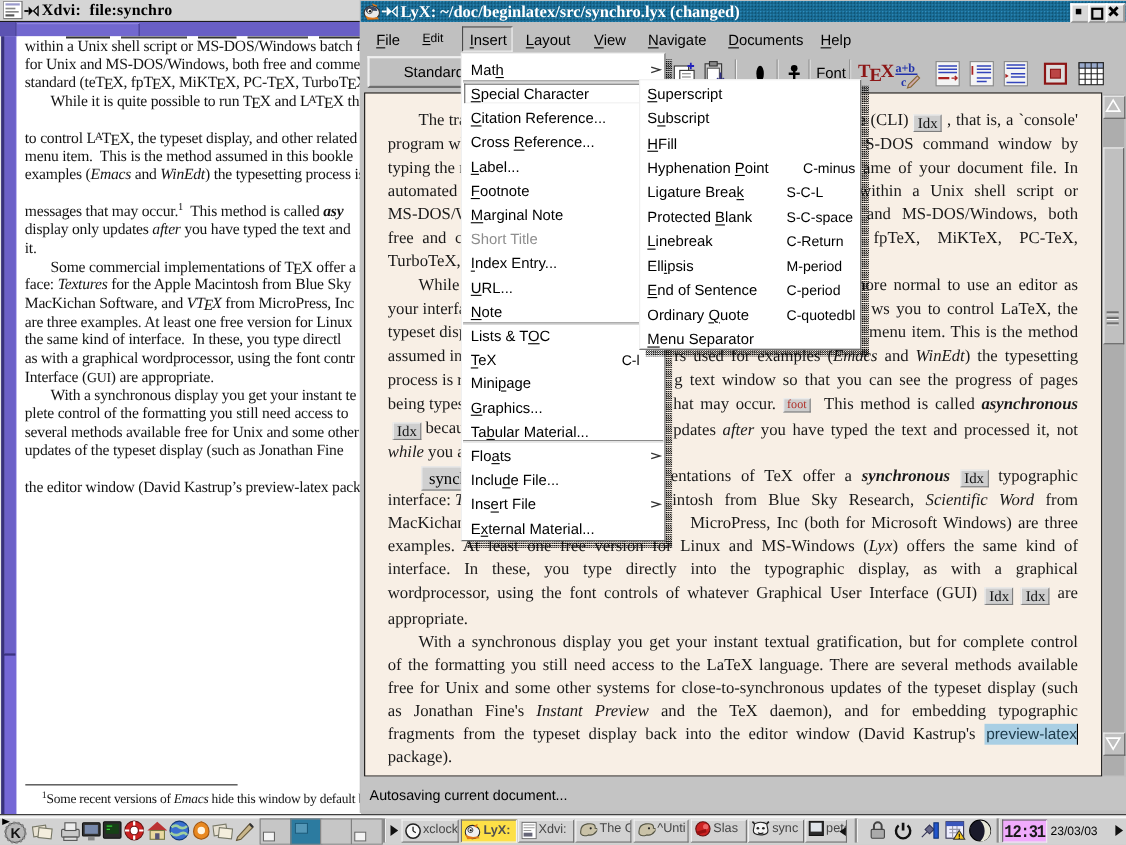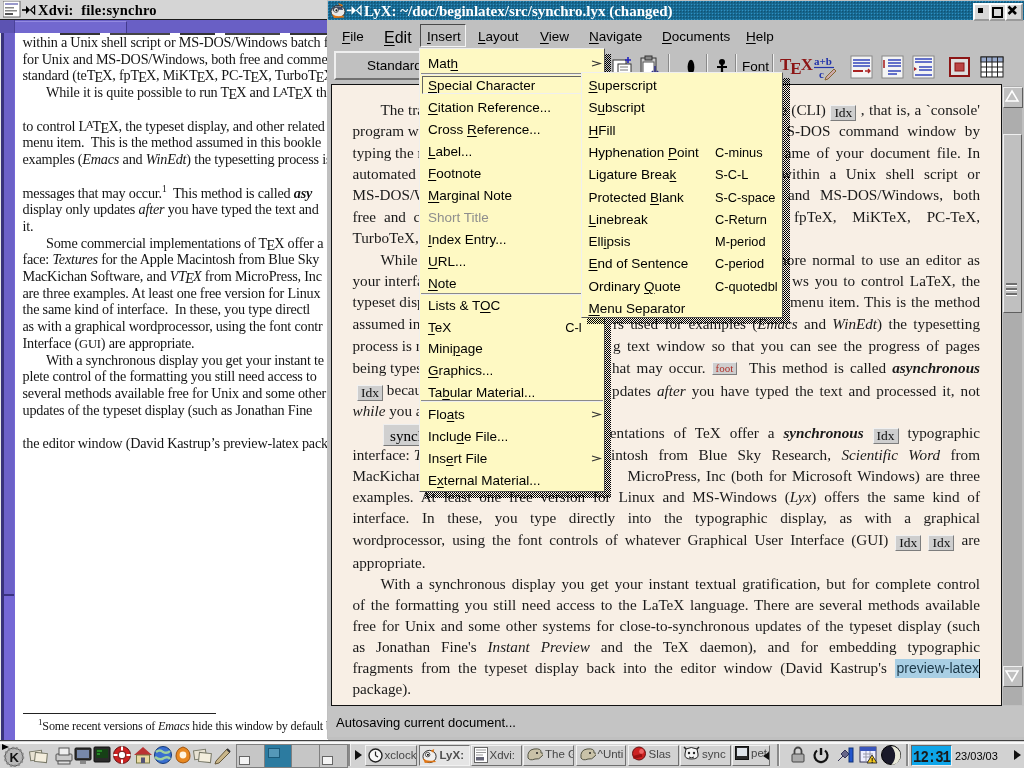--- a/index.html
+++ b/index.html
@@ -46,37 +46,37 @@
       border-right:1.5px solid #000;padding:1px 0 2px 2px;}
   .sbtn{position:absolute;left:0;width:20px;height:21px;background:#c0c0c0;
      border-top:1.5px solid #efefef;border-left:1.5px solid #efefef;
      border-right:1.5px solid #5f5f5f;border-bottom:1.5px solid #5f5f5f;}
   #sthumb{position:absolute;left:0;top:48px;width:20px;height:179px;background:#c0c0c0;
      border-top:1.5px solid #efefef;border-left:1.5px solid #efefef;
      border-right:1.5px solid #5f5f5f;border-bottom:1.5px solid #5f5f5f;}
   
   .shadow{position:absolute;background-image:repeating-conic-gradient(#000 0 25%,transparent 0 50%);
       background-size:2px 2px;}
-  .menu{position:absolute;background:#fef9c3;
+  .menu{position:absolute;background:#ffffff;
      border-top:1.5px solid #efefef;border-left:1.5px solid #efefef;
      border-right:1.5px solid #555;border-bottom:1.5px solid #555;}
   .mi{position:absolute;left:8.5px;font-size:13.5px;color:#000;white-space:nowrap;}
   .msc{position:absolute;font-size:12.8px;color:#000;}
   .msep{position:absolute;left:1.5px;height:1px;background:#8a8a8a;border-bottom:1px solid #eee;}
   .marrow{position:absolute;width:11px;height:9px;}
   u{text-decoration-thickness:1px;text-underline-offset:2px;}
   
   #taskbar{left:0;top:740px;width:1024px;height:28px;background:#d2d2d2;
      border-top:1px solid #404040;}
   #taskbar .hl{position:absolute;left:0;top:1px;width:1024px;height:1.5px;background:#f8f8f8;}
   .tbbtn{position:absolute;top:3.5px;height:21px;background:#d2d2d2;
      border-top:1.5px solid #f2f2f2;border-left:1.5px solid #f2f2f2;
      border-right:1.5px solid #6f6f6f;border-bottom:1.5px solid #6f6f6f;
      font-size:11.5px;color:#464646;overflow:hidden;white-space:nowrap;}
-  .tbbtn.pressed{background:#e5e5e5;
+  .tbbtn.pressed{background:#fde047;
      border-top:1.5px solid #6f6f6f;border-left:1.5px solid #6f6f6f;
      border-right:1.5px solid #f2f2f2;border-bottom:1.5px solid #f2f2f2;color:#000;}
   .tico{display:inline-block;vertical-align:middle;margin:0 2px 0 2px;}
   .pcell{position:absolute;top:3px;width:27px;height:22px;background:#c6c6c6;
      border:1px solid #808080;}
 </style></head>
 <body>
 
 <div class="abs" id="xdvi"></div>
 <div class="abs" id="xdvi-title">
@@ -165,21 +165,21 @@
 <div class="tbtn" style="left:988.5px;">
     <div style="position:absolute;left:1.5px;top:1.5px;width:7px;height:7px;border:2px solid #000;"></div>
   </div>
 <div class="tbtn" style="left:1004.5px;">
     <svg width="11" height="11" style="position:absolute;left:0px;top:0px">
       <path d="M1.5,1.5 L9,9 M9,1.5 L1.5,9" stroke="#000" stroke-width="2.6"></path>
     </svg>
   </div>
 
 <div class="abs" style="left:342px;top:29px;font-size:13.5px;"><u>F</u>ile</div>
-<div class="abs" style="left:384px;top:29px;font-size:16px;"><u>E</u>dit</div>
+<div class="abs" style="left:384px;top:29px;font-size:11px;"><u>E</u>dit</div>
 <div class="abs" style="left:420px;top:23.5px;width:44px;height:21px;border-top:1px solid #494949;border-left:1px solid #494949;border-bottom:1px solid #f4f4f4;border-right:1px solid #f4f4f4;"></div>
 <div class="abs" style="left:427px;top:29px;font-size:13.5px;"><u>I</u>nsert</div>
 <div class="abs" style="left:478px;top:29px;font-size:13.5px;"><u>L</u>ayout</div>
 <div class="abs" style="left:540px;top:29px;font-size:13.5px;"><u>V</u>iew</div>
 <div class="abs" style="left:589px;top:29px;font-size:13.5px;"><u>N</u>avigate</div>
 <div class="abs" style="left:662px;top:29px;font-size:13.5px;"><u>D</u>ocuments</div>
 <div class="abs" style="left:746px;top:29px;font-size:13.5px;"><u>H</u>elp</div>
 
 <div class="abs" style="left:334px;top:51px;width:112px;height:29px;box-sizing:border-box;background:#c0c0c0;border-top:2px solid #efefef;border-left:2px solid #efefef;border-right:2px solid #6f6f6f;border-bottom:2px solid #6f6f6f;">
   <span style="position:absolute;left:31px;top:5px;font-size:13.5px;">Standard</span>
@@ -347,21 +347,21 @@
     </svg>
   <div class="mi" style="top:424px">E<u>x</u>ternal Material...</div>
 </div>
 <div class="abs shadow" style="left:783px;top:78px;width:6.5px;height:245.5px;"></div>
 <div class="abs shadow" style="left:587px;top:317.5px;width:202.5px;height:6.5px;"></div>
 <div class="abs menu" id="submenu" style="left:581px;top:72px;width:202px;height:245.5px;box-sizing:border-box;">
   <div class="mi" style="left:6.5px;top:5px"><u>S</u>uperscript</div>
   <div class="mi" style="left:6.5px;top:27.3px">S<u>u</u>bscript</div>
   <div class="mi" style="left:6.5px;top:49.6px"><u>H</u>Fill</div>
   <div class="mi" style="left:6.5px;top:71.9px">Hyphenation <u>P</u>oint</div>
-  <div class="msc" style="left:133px;top:71.9px">C-minus</div>
+  <div class="msc" style="left:148px;top:71.9px">C-minus</div>
   <div class="mi" style="left:6.5px;top:94.2px">Ligature Brea<u>k</u></div>
   <div class="msc" style="left:133px;top:94.2px">S-C-L</div>
   <div class="mi" style="left:6.5px;top:116.5px">Protected <u>B</u>lank</div>
   <div class="msc" style="left:133px;top:116.5px">S-C-space</div>
   <div class="mi" style="left:6.5px;top:138.8px"><u>L</u>inebreak</div>
   <div class="msc" style="left:133px;top:138.8px">C-Return</div>
   <div class="mi" style="left:6.5px;top:161.1px">Ell<u>i</u>psis</div>
   <div class="msc" style="left:133px;top:161.1px">M-period</div>
   <div class="mi" style="left:6.5px;top:183.4px"><u>E</u>nd of Sentence</div>
   <div class="msc" style="left:133px;top:183.4px">C-period</div>
@@ -514,20 +514,20 @@
     <rect x="2" y="2" width="16" height="4" fill="#3a55bb"></rect>
     <path d="M5,9 h10 M5,12 h10 M8,6 v10 M12,6 v10" stroke="#99a" stroke-width="1"></path>
     <polygon points="14,10 19,18 9,18" fill="#f4c820" stroke="#333"></polygon>
     <text x="13" y="17.5" font-size="7" font-weight="bold" fill="#000">!</text>
   </svg>
   <svg class="abs" style="left:880px;top:3px" width="23" height="22">
     <circle cx="11" cy="11" r="9.5" fill="#1a1a2a" stroke="#000"></circle>
     <path d="M11,2 a9.5,9.5 0 0 1 0,19 a13,13 0 0 0 0,-19" fill="#e8e8d8"></path>
   </svg>
   <div class="abs" style="left:906px;top:3px;width:2px;height:22px;background:#8a8a8a;border-right:1.5px solid #f0f0f0"></div>
-  <div class="abs" style="left:911px;top:3.5px;width:41px;height:21px;background:#0ea5e9;border-top:1.5px solid #666;border-left:1.5px solid #666;border-bottom:1.5px solid #eee;border-right:1.5px solid #eee;box-sizing:border-box;">
+  <div class="abs" style="left:911px;top:3.5px;width:41px;height:21px;background:#f0abfc;border-top:1.5px solid #666;border-left:1.5px solid #666;border-bottom:1.5px solid #eee;border-right:1.5px solid #eee;box-sizing:border-box;">
     <span style="position:absolute;left:1px;top:2px;font-family:'Liberation Mono',monospace;font-weight:bold;font-size:14px;letter-spacing:-1px;color:#1a1a1a;transform:scaleY(1.15);transform-origin:top;">12:31</span>
   </div>
   <div class="abs" style="left:955px;top:8.5px;font-size:11px;color:#000;">23/03/03</div>
   <svg class="abs" style="left:1012px;top:8px" width="10" height="12">
       <polygon points="2,1 9,6 2,11" fill="#111"></polygon>
     </svg>
 </div>
 
 </body></html>

